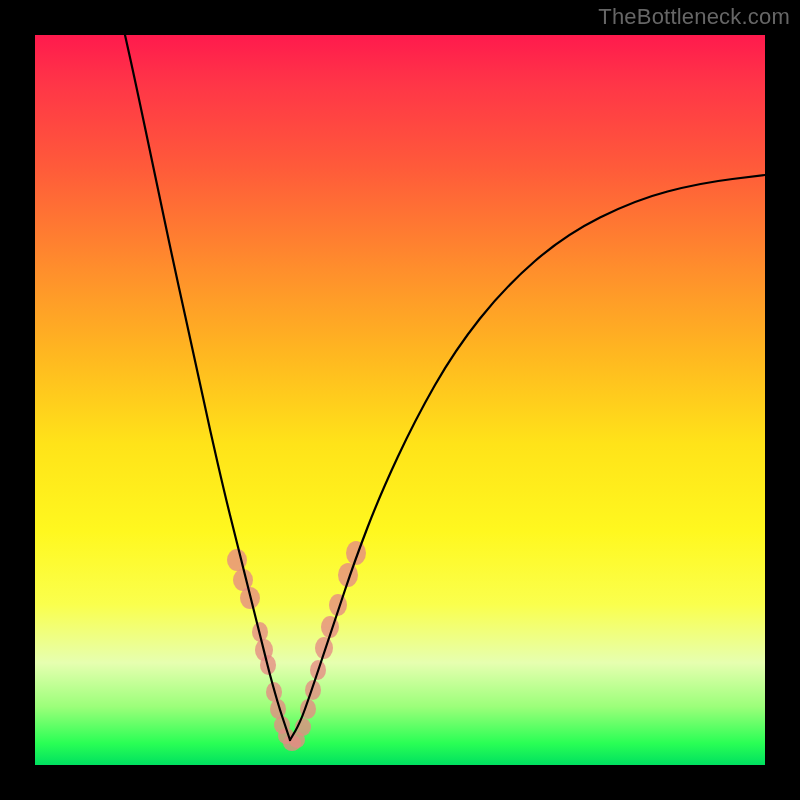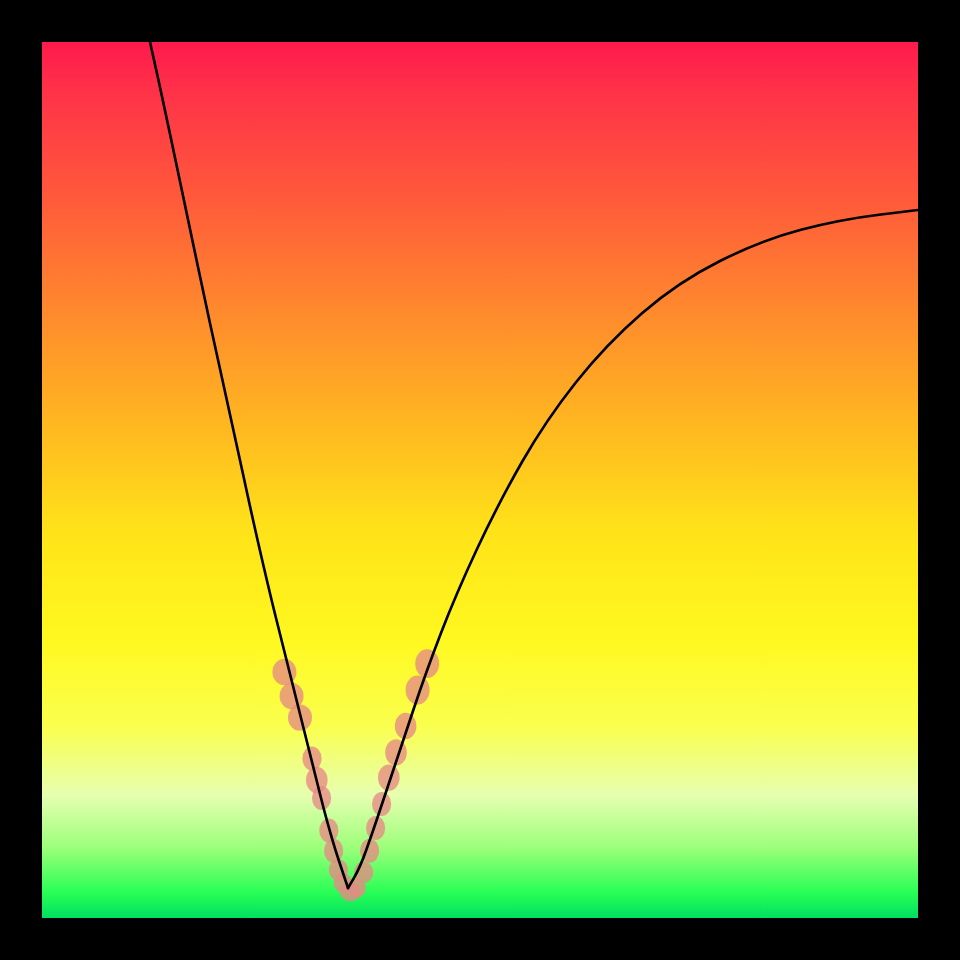--- a/index.html
+++ b/index.html
@@ -68,20 +68,21 @@
   }
   .bead {
     fill: #e58a84;
     fill-opacity: 0.78;
   }
 </style>
 </head>
 <body>
 
 <div class="frame">
+  <div class="watermark">TheBottleneck.com</div>
   <div class="plot">
     <svg class="curve" viewBox="0 0 730 730">
       <g id="bead-group">
           <ellipse cx="202" cy="525" rx="10" ry="11" class="bead"></ellipse>
           <ellipse cx="208" cy="545" rx="10" ry="11" class="bead"></ellipse>
           <ellipse cx="215" cy="563" rx="10" ry="11" class="bead"></ellipse>
           <ellipse cx="225" cy="597" rx="8" ry="10" class="bead"></ellipse>
           <ellipse cx="229" cy="615" rx="9" ry="11" class="bead"></ellipse>
           <ellipse cx="233" cy="630" rx="8" ry="10" class="bead"></ellipse>
           <ellipse cx="239" cy="657" rx="8" ry="10" class="bead"></ellipse>

